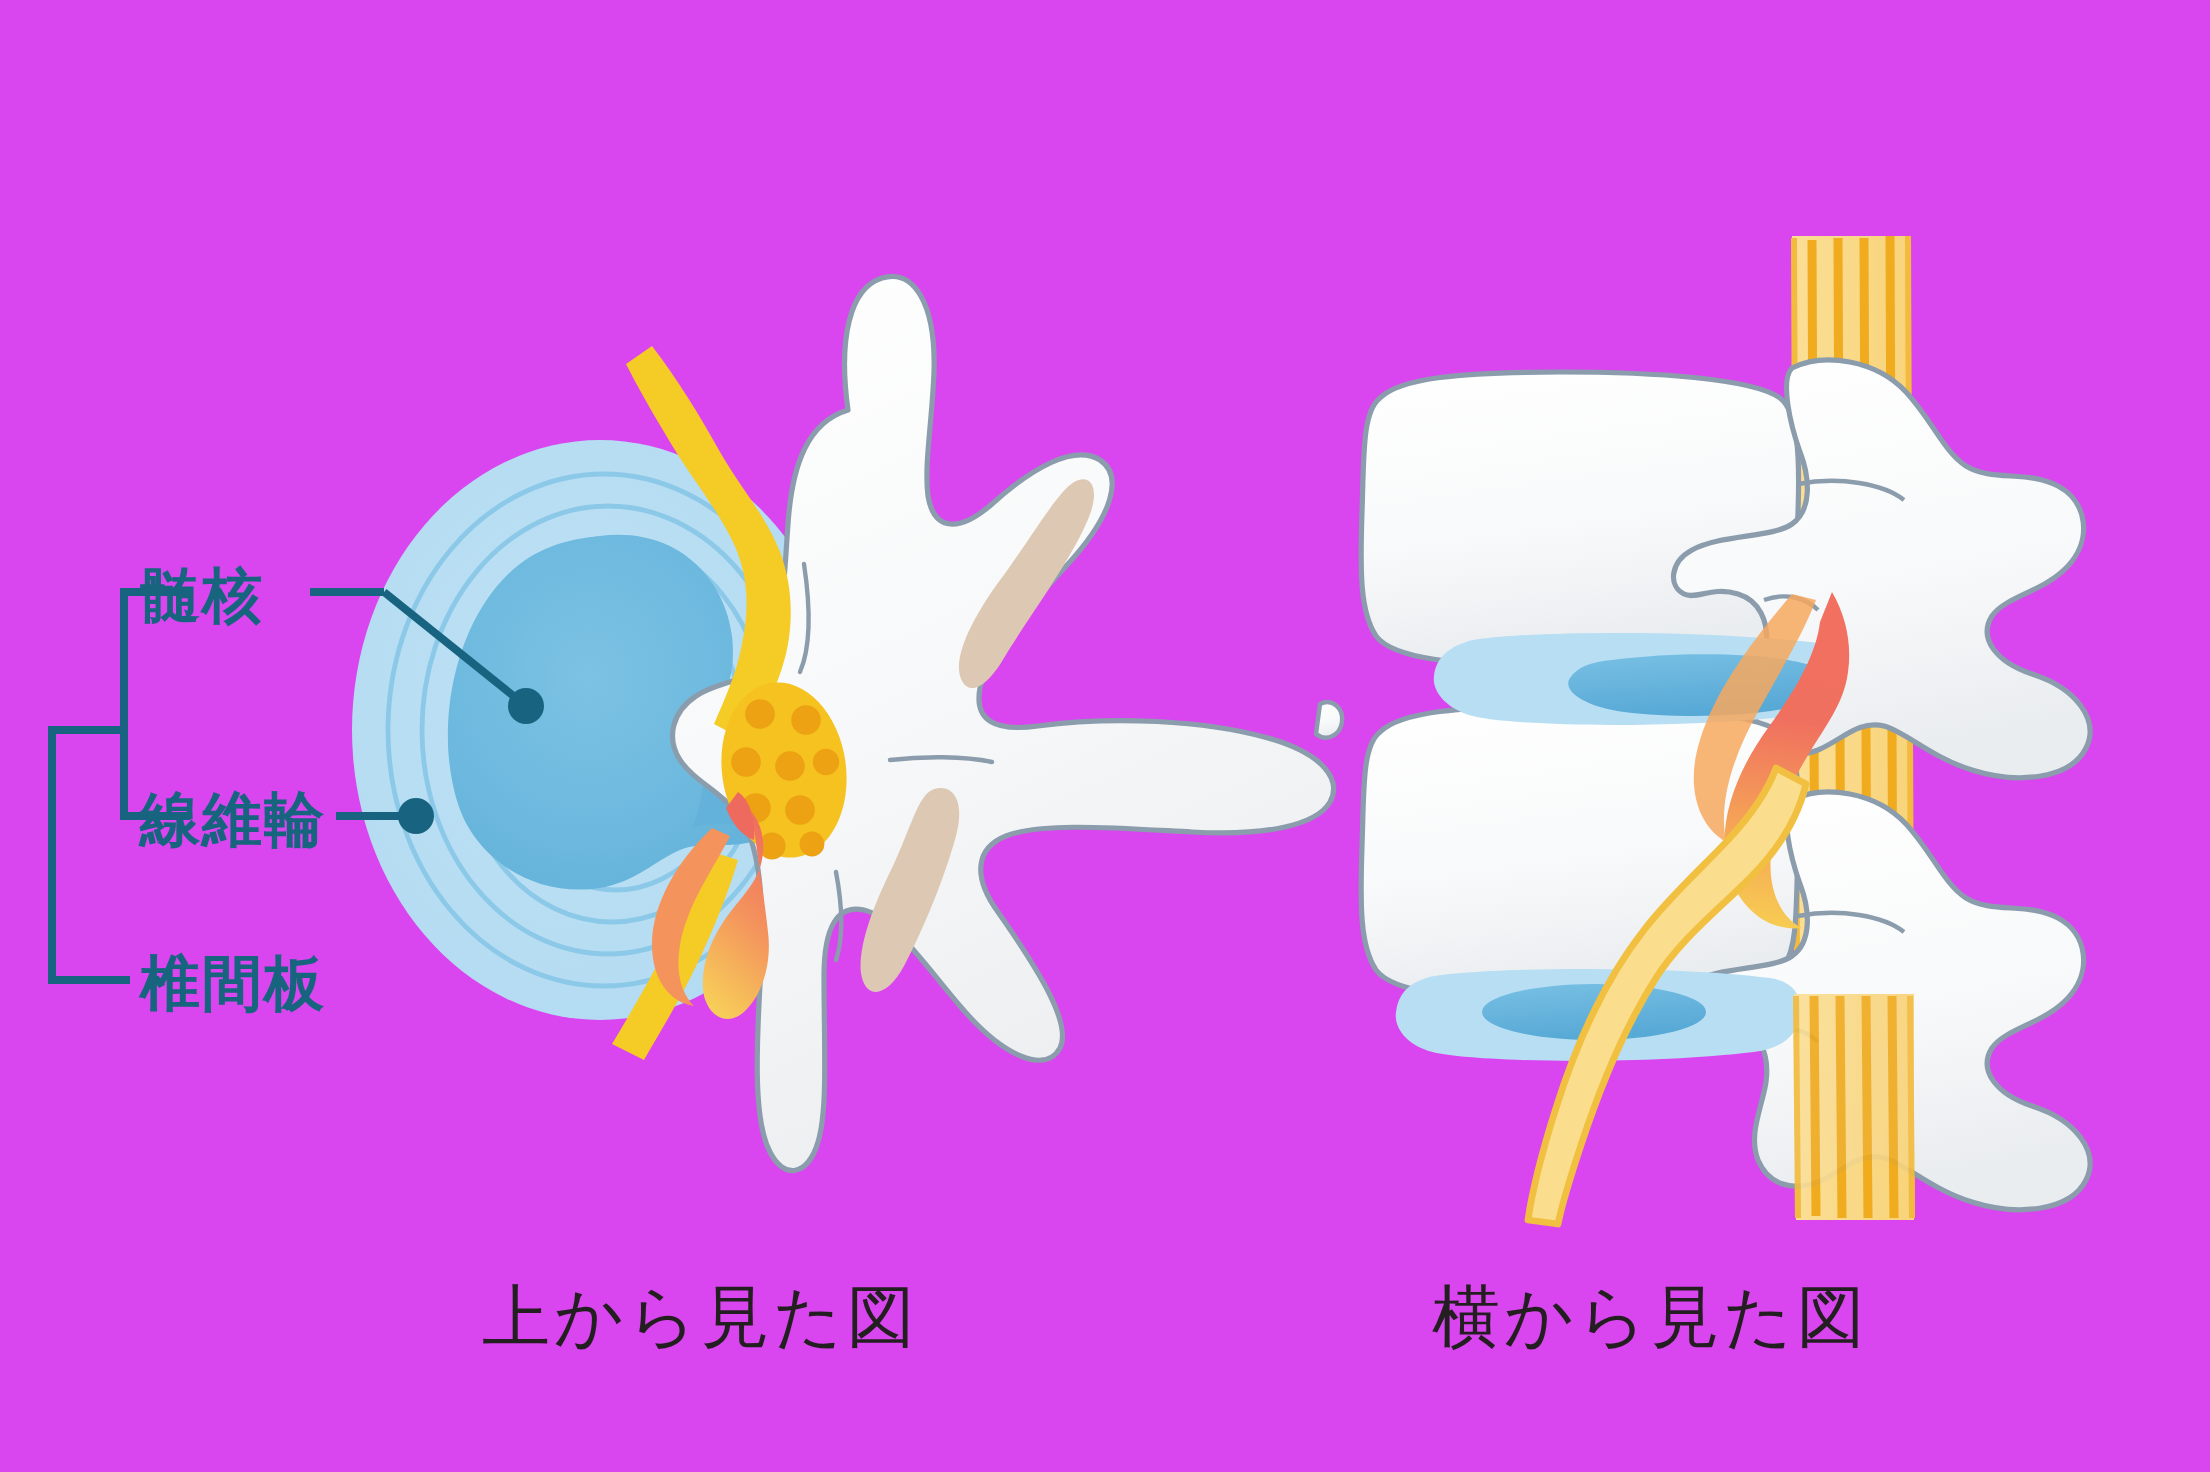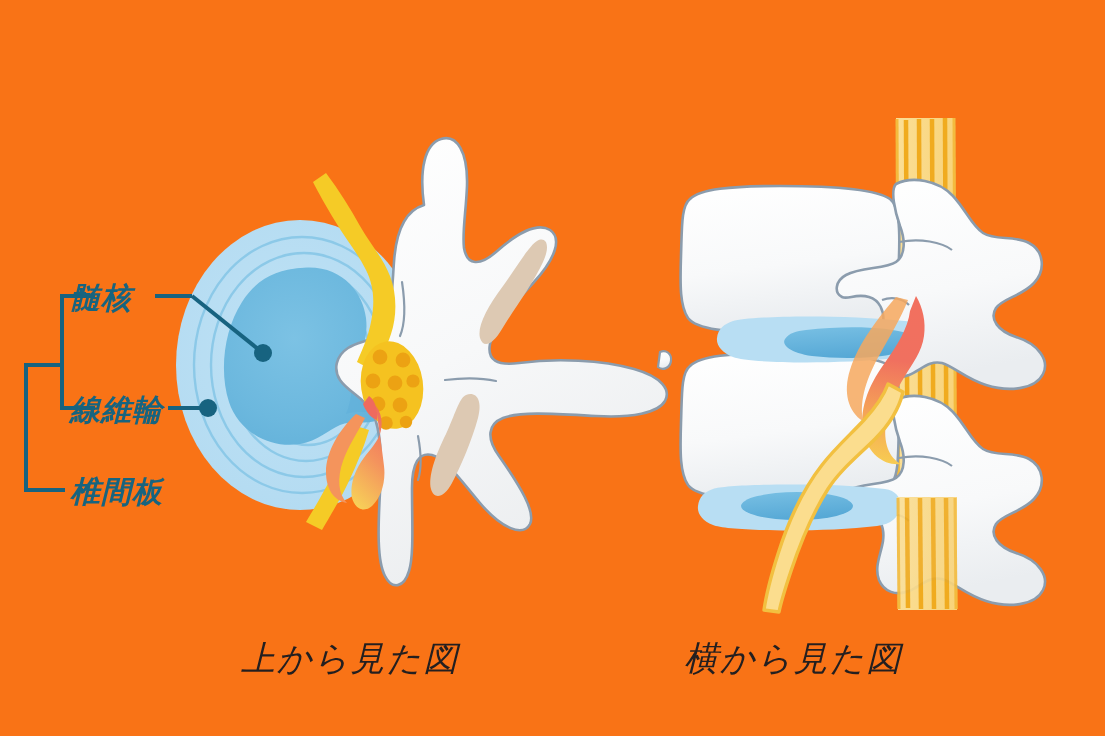--- a/index.html
+++ b/index.html
@@ -1,32 +1,32 @@
 <!DOCTYPE html>
 <html><head>
 <meta charset="utf-8">
 <style>
   html,body{margin:0;padding:0;background:#ffffff;}
   body{
     width:1105px;height:736px;overflow:hidden;
     font-family:"Liberation Sans","DejaVu Sans",sans-serif;
     background:#ffffff;
   }
-  #stage{position:relative;width:1105px;height:736px;background:#f97316;font-style:italic;}
+  #stage{position:relative;width:1105px;height:736px;background:#d946ef;}
   #figure{position:absolute;left:0;top:0;width:1105px;height:736px;}
   .cap{
     position:absolute;
     font-size:34px;
     color:#231f20;
     letter-spacing:2px;
     white-space:nowrap;
     font-family:"DejaVu Sans","Liberation Sans",sans-serif;
   }
   #cap-top{left:241px;top:636px;}
-  #cap-side{left:684px;top:636px;}
+  #cap-side{left:716px;top:636px;}
 </style>
 </head>
 <body>
 
 <div id="stage">
 
   <svg id="figure" viewBox="0 0 1105 736" xmlns="http://www.w3.org/2000/svg">
     <defs>
       <linearGradient id="boneGrad" x1="0" y1="0" x2="0.35" y2="1">
         <stop offset="0%" stop-color="#ffffff"></stop>

